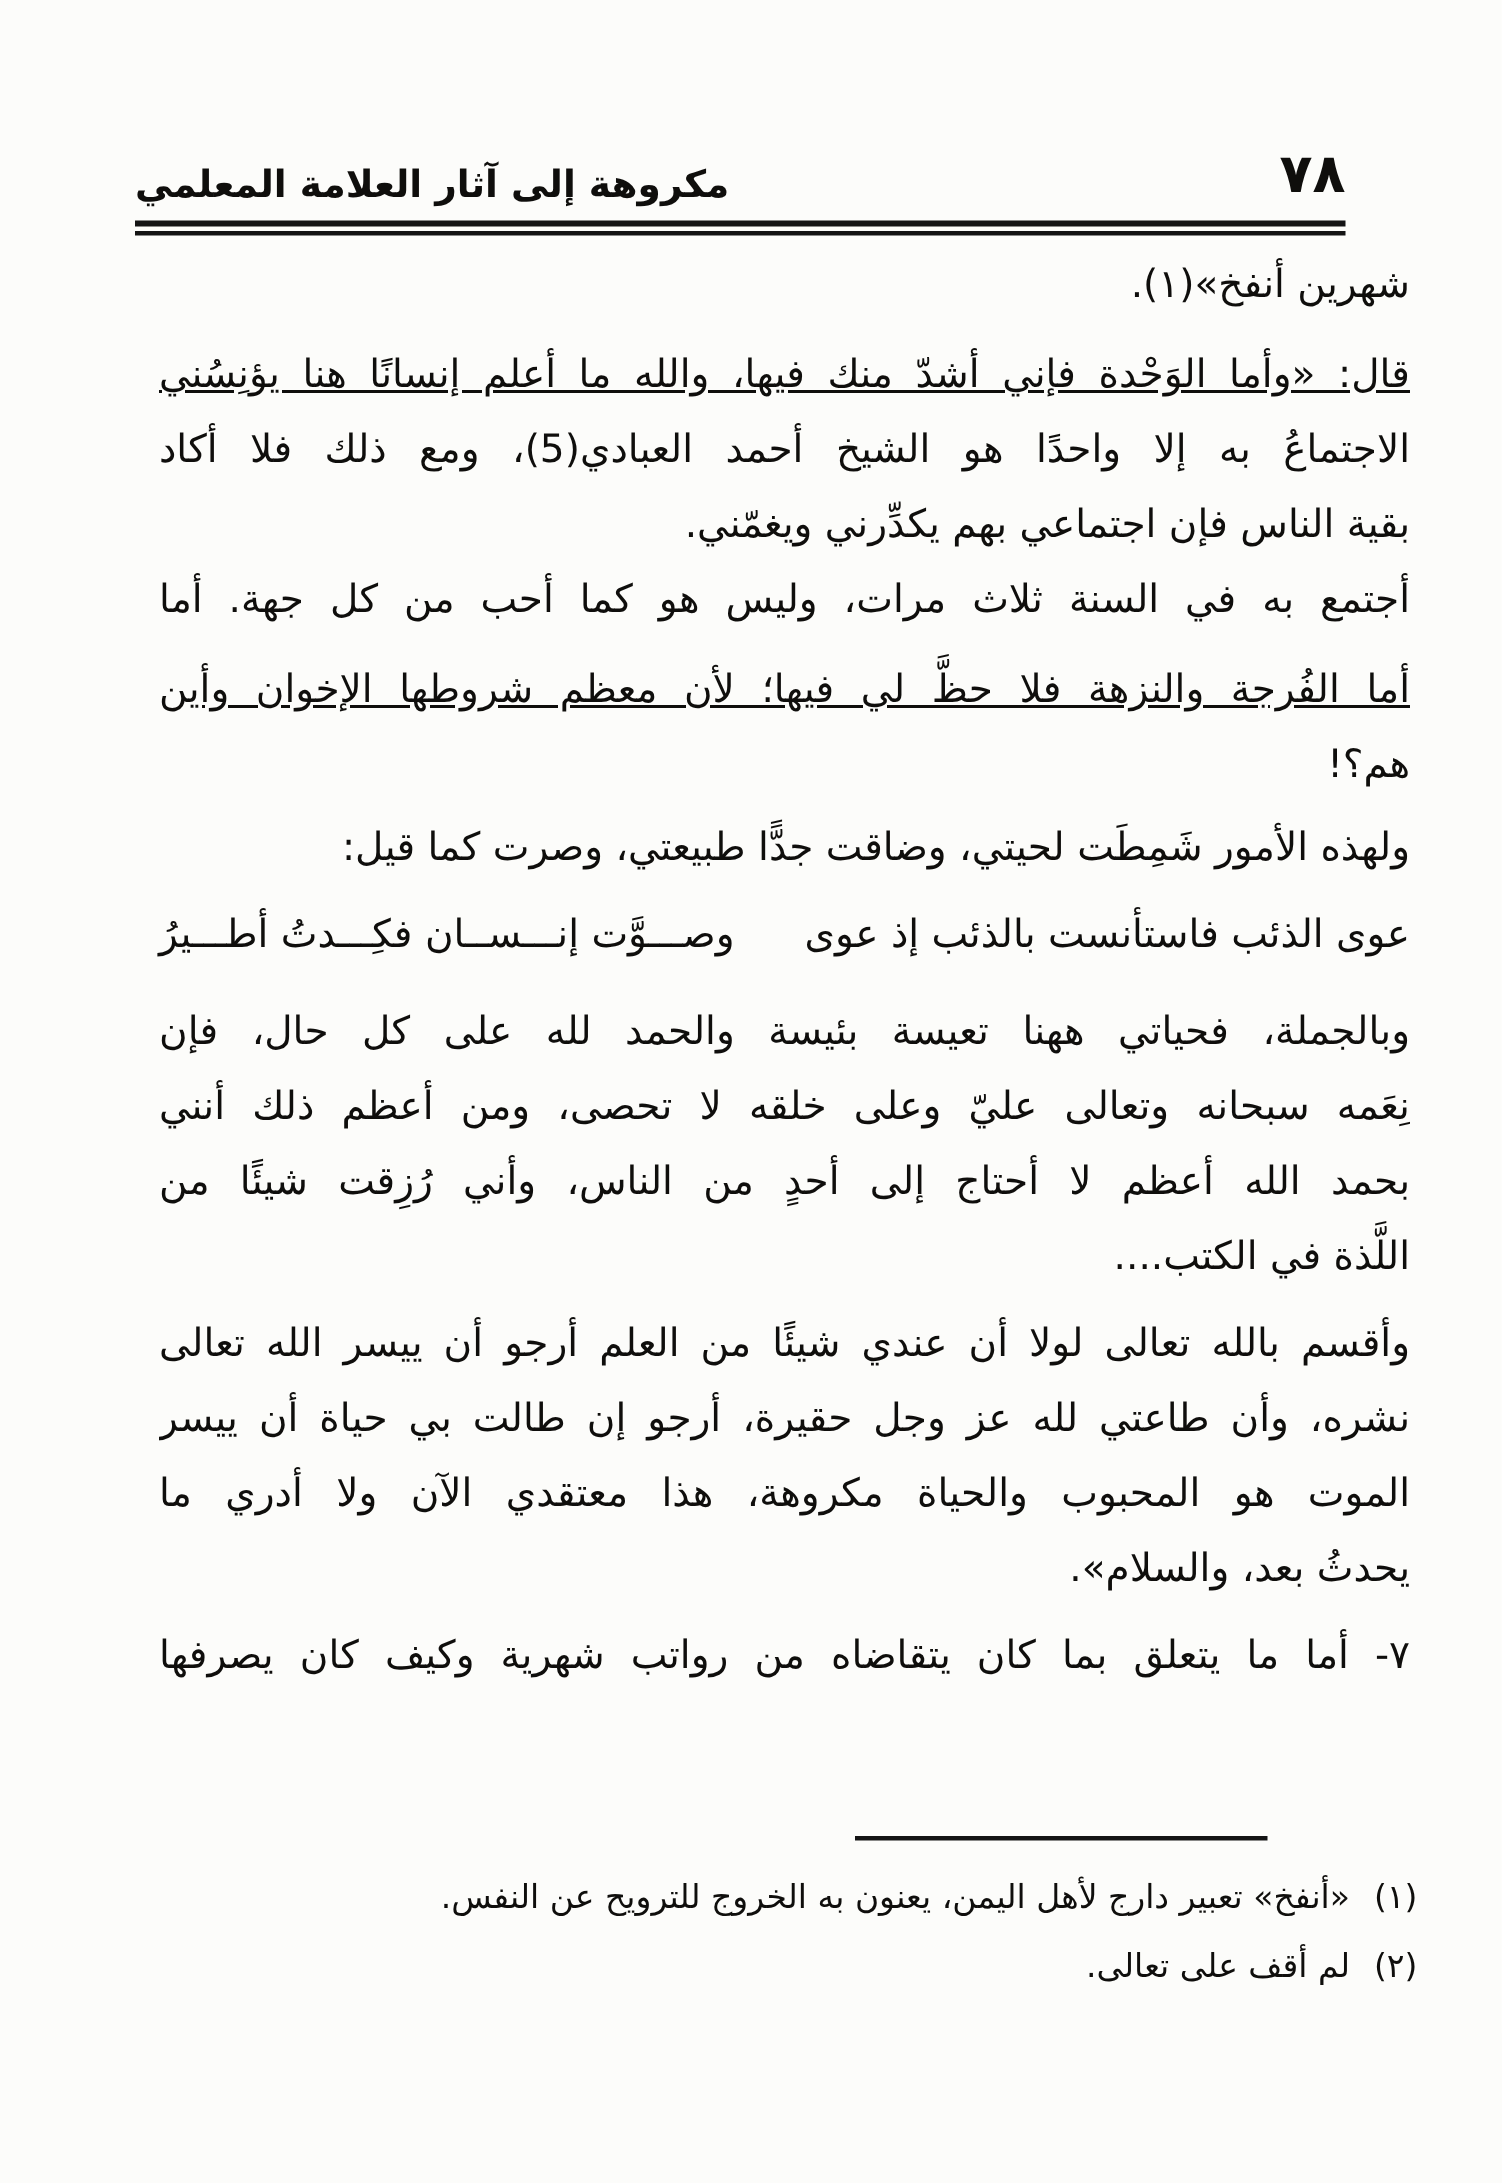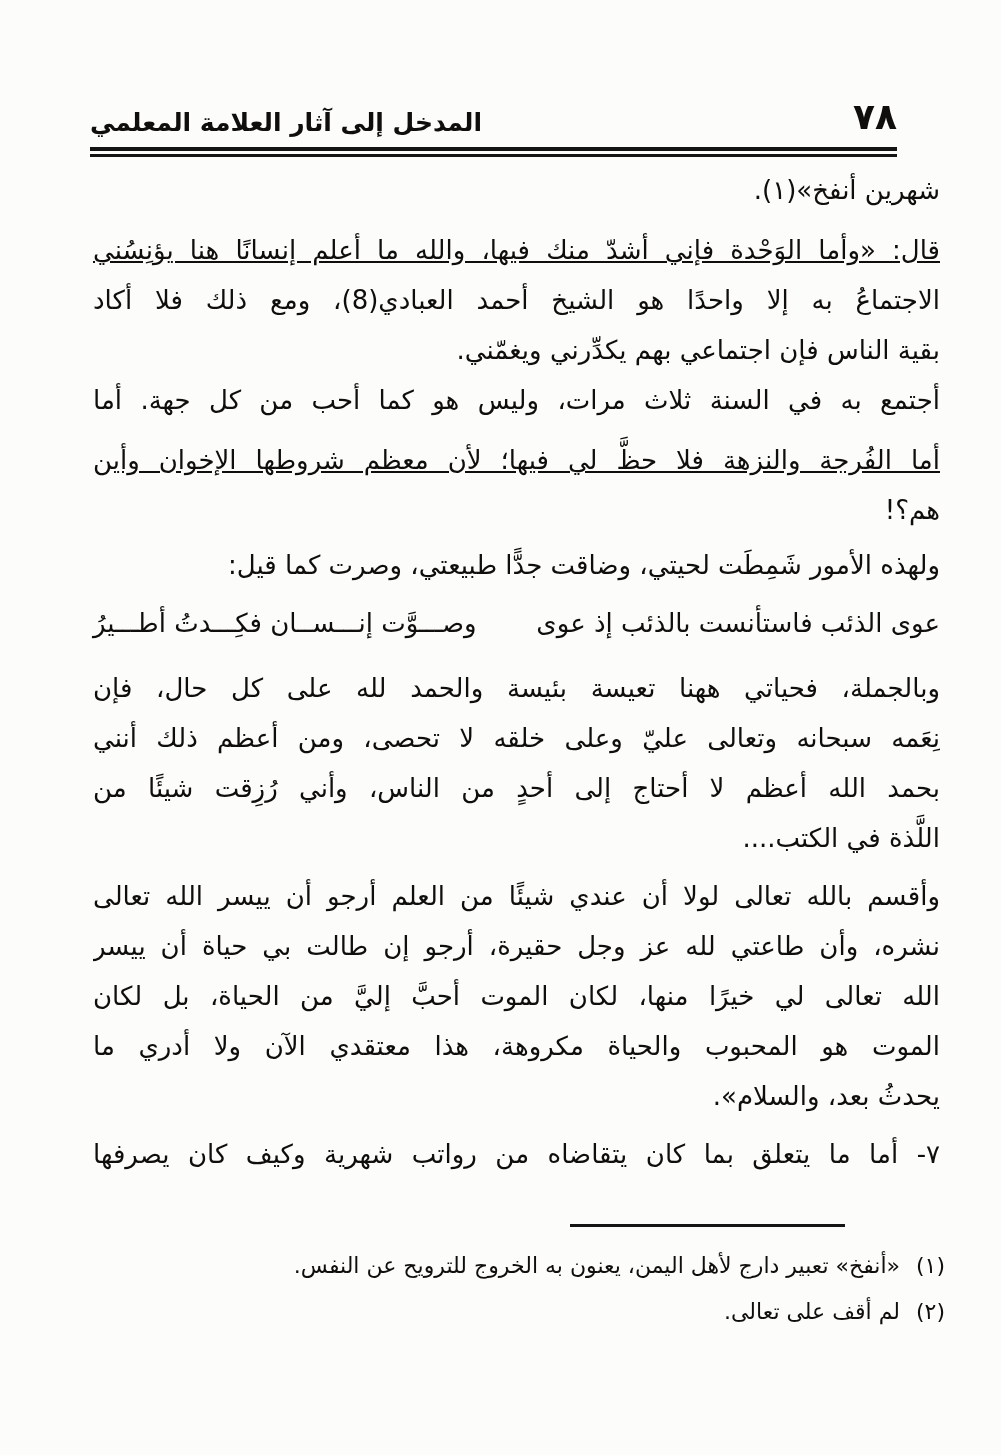--- a/index.html
+++ b/index.html
@@ -18,21 +18,21 @@
     display:flex; justify-content:space-between; align-items:flex-end;
   }
   .page-number { font-size:36px; font-weight:bold; letter-spacing:2px; }
   .running-title { font-size:25px; font-weight:bold; }
   .header-rule { position:absolute; top:147px; left:90px; right:104px; }
   .header-rule .r1 { height:4px; background:#141414; }
   .header-rule .r2 { height:3px; background:#141414; margin-top:3px; }
 
   
   .bodytext {
-    position:absolute; top:165px; right:61px; left:93px;
+    position:absolute; top:165px; right:61px; left:106px;
     font-size:26px;
   }
   .line {
     height:50px; line-height:50px;
     white-space:nowrap;
     text-align:right;
   }
   .line.j { text-align:justify; text-align-last:justify; white-space:normal; overflow:hidden; }
   .mt5  { margin-top:5px;  }
   .mt8  { margin-top:8px;  }
@@ -58,54 +58,53 @@
   .footnote .marker { flex:0 0 auto; }
   .footnote .fn-text { flex:1 1 auto; }
 </style>
 </head>
 <body>
 
 <div class="page">
 
   <div class="header-row">
     <div class="page-number">٧٨</div>
-    <div class="running-title">المدخل إلى آثار العلامة المعلمي</div>
+    <div class="running-title">مكروهة إلى آثار العلامة المعلمي</div>
   </div>
   <div class="header-rule">
     <div class="r1"></div>
     <div class="r2"></div>
   </div>
 
   <div class="bodytext">
 
     <div class="line">شهرين أنفخ»(١).</div>
 
     <div class="line j mt10">قال: «وأما الوَحْدة فإني أشدّ منك فيها، والله ما أعلم إنسانًا هنا يؤنِسُني</div>
-    <div class="line j">الاجتماعُ به إلا واحدًا هو الشيخ أحمد العبادي(8)، ومع ذلك فلا أكاد</div>
+    <div class="line j">الاجتماعُ به إلا واحدًا هو الشيخ أحمد العبادي(5)، ومع ذلك فلا أكاد</div>
     <div class="line">بقية الناس فإن اجتماعي بهم يكدِّرني ويغمّني.</div>
     <div class="line j">أجتمع به في السنة ثلاث مرات، وليس هو كما أحب من كل جهة. أما</div>
 
     <div class="line j mt10">أما الفُرجة والنزهة فلا حظَّ لي فيها؛ لأن معظم شروطها الإخوان وأين</div>
     <div class="line">هم؟!</div>
 
     <div class="line mt5">ولهذه الأمور شَمِطَت لحيتي، وضاقت جدًّا طبيعتي، وصرت كما قيل:</div>
 
     <div class="verse mt8">
       <span>عوى الذئب فاستأنست بالذئب إذ عوى</span>
       <span>وصـــوَّت إنـــســان فكِـــدتُ أطـــيرُ</span>
     </div>
 
     <div class="line j mt15">وبالجملة، فحياتي ههنا تعيسة بئيسة والحمد لله على كل حال، فإن</div>
     <div class="line j">نِعَمه سبحانه وتعالى عليّ وعلى خلقه لا تحصى، ومن أعظم ذلك أنني</div>
     <div class="line j">بحمد الله أعظم لا أحتاج إلى أحدٍ من الناس، وأني رُزِقت شيئًا من</div>
     <div class="line">اللَّذة في الكتب....</div>
 
     <div class="line j mt8">وأقسم بالله تعالى لولا أن عندي شيئًا من العلم أرجو أن ييسر الله تعالى</div>
     <div class="line j">نشره، وأن طاعتي لله عز وجل حقيرة، أرجو إن طالت بي حياة أن ييسر</div>
-    <div class="line j">الله تعالى لي خيرًا منها، لكان الموت أحبَّ إليَّ من الحياة، بل لكان</div>
     <div class="line j">الموت هو المحبوب والحياة مكروهة، هذا معتقدي الآن ولا أدري ما</div>
     <div class="line">يحدثُ بعد، والسلام».</div>
 
     <div class="line j mt8">٧- أما ما يتعلق بما كان يتقاضاه من رواتب شهرية وكيف كان يصرفها</div>
   </div>
 
   <div class="footnote-rule"></div>
 
   <div class="footnotes">
     <div class="footnote">

